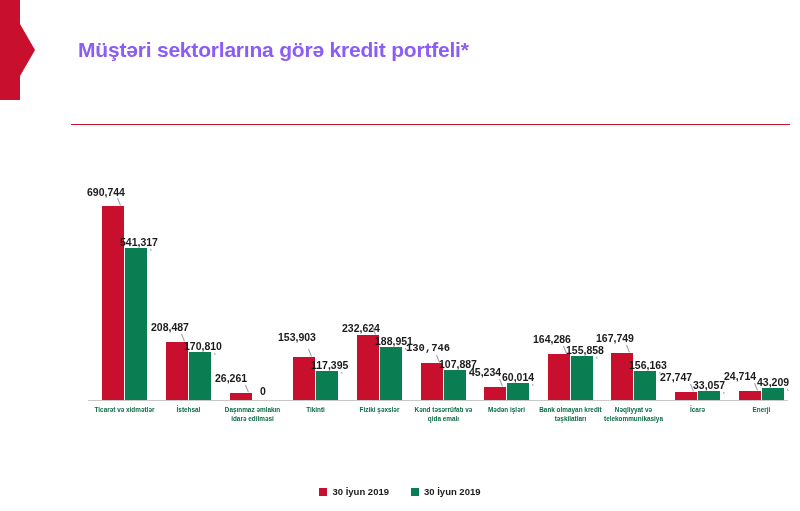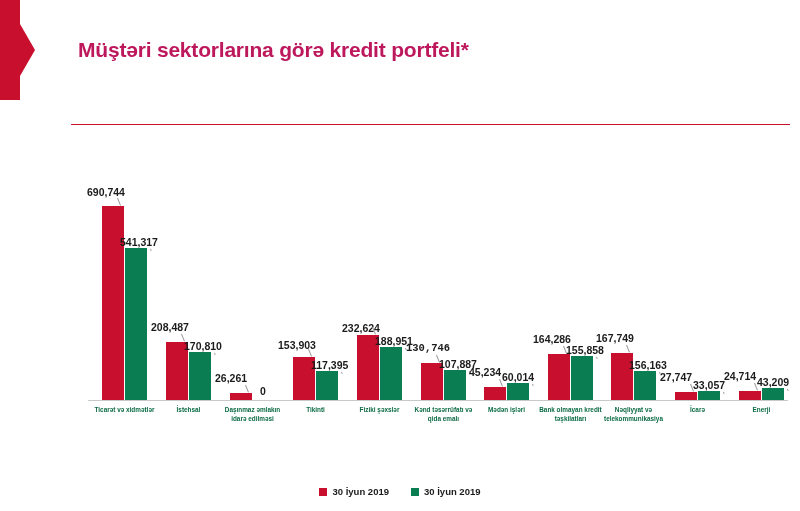--- a/index.html
+++ b/index.html
@@ -43,21 +43,21 @@
     border-left: 15px solid #c8102e;
   }
 
   
   #page-title {
     position: absolute;
     left: 78px;
     top: 38px;
     font-size: 21px;
     font-weight: bold;
-    color: #be185d;
+    color: #8b5cf6;
     letter-spacing: -0.2px;
     white-space: nowrap;
     text-align: right;
   }
 
   
   #divider {
     position: absolute;
     left: 71px;
     top: 124px;
@@ -223,21 +223,21 @@
     <div class="cat-label" style="left: 92.6818px; width: 63.6364px;">Ticarət və xidmətlər</div>
     <div class="vlabel" style="left: 151px; top: 321.508px;">208,487</div>
     <div class="leader" style="left: 181px; top: 333.508px; height: 8px; transform: rotate(-22deg);"></div>
     <div class="vlabel" style="left: 184px; top: 341.078px;">170,810</div>
     <div class="leader" style="left: 214px; top: 353.078px; height: 2px; transform: rotate(-22deg);"></div>
     <div class="cat-label" style="left: 156.682px; width: 63.6364px;">İstehsal</div>
     <div class="vlabel" style="left: 215px; top: 372.632px;">26,261</div>
     <div class="leader" style="left: 245px; top: 384.632px; height: 8px; transform: rotate(-22deg);"></div>
     <div class="vlabel" style="left: 260px; top: 386px;">0</div>
     <div class="cat-label" style="left: 220.682px; width: 63.6364px;">Daşınmaz əmlakın idarə edilməsi</div>
-    <div class="vlabel" style="left: 278px; top: 340px; text-align: right;">153,903</div>
+    <div class="vlabel" style="left: 278px; top: 332px; text-align: right;">153,903</div>
     <div class="leader" style="left: 308px; top: 348.822px; height: 8px; transform: rotate(-22deg);"></div>
     <div class="vlabel" style="left: 311px; top: 360.408px;">117,395</div>
     <div class="leader" style="left: 341px; top: 372.408px; height: 2px; transform: rotate(-22deg);"></div>
     <div class="cat-label" style="left: 283.682px; width: 63.6364px;">Tikinti</div>
     <div class="vlabel" style="left: 342px; top: 314.736px; margin-top: 8px;">232,624</div>
     <div class="leader" style="left: 372px; top: 326.736px; height: 8px; transform: rotate(-22deg);"></div>
     <div class="vlabel" style="left: 375px; top: 335.989px;">188,951</div>
     <div class="leader" style="left: 405px; top: 347.989px; height: 2px; transform: rotate(-22deg);"></div>
     <div class="cat-label" style="left: 347.682px; width: 63.6364px;">Fiziki şəxslər</div>
     <div class="vlabel" style="left: 406px; top: 343.318px; font-family: Liberation Mono, monospace;">130,746</div>

